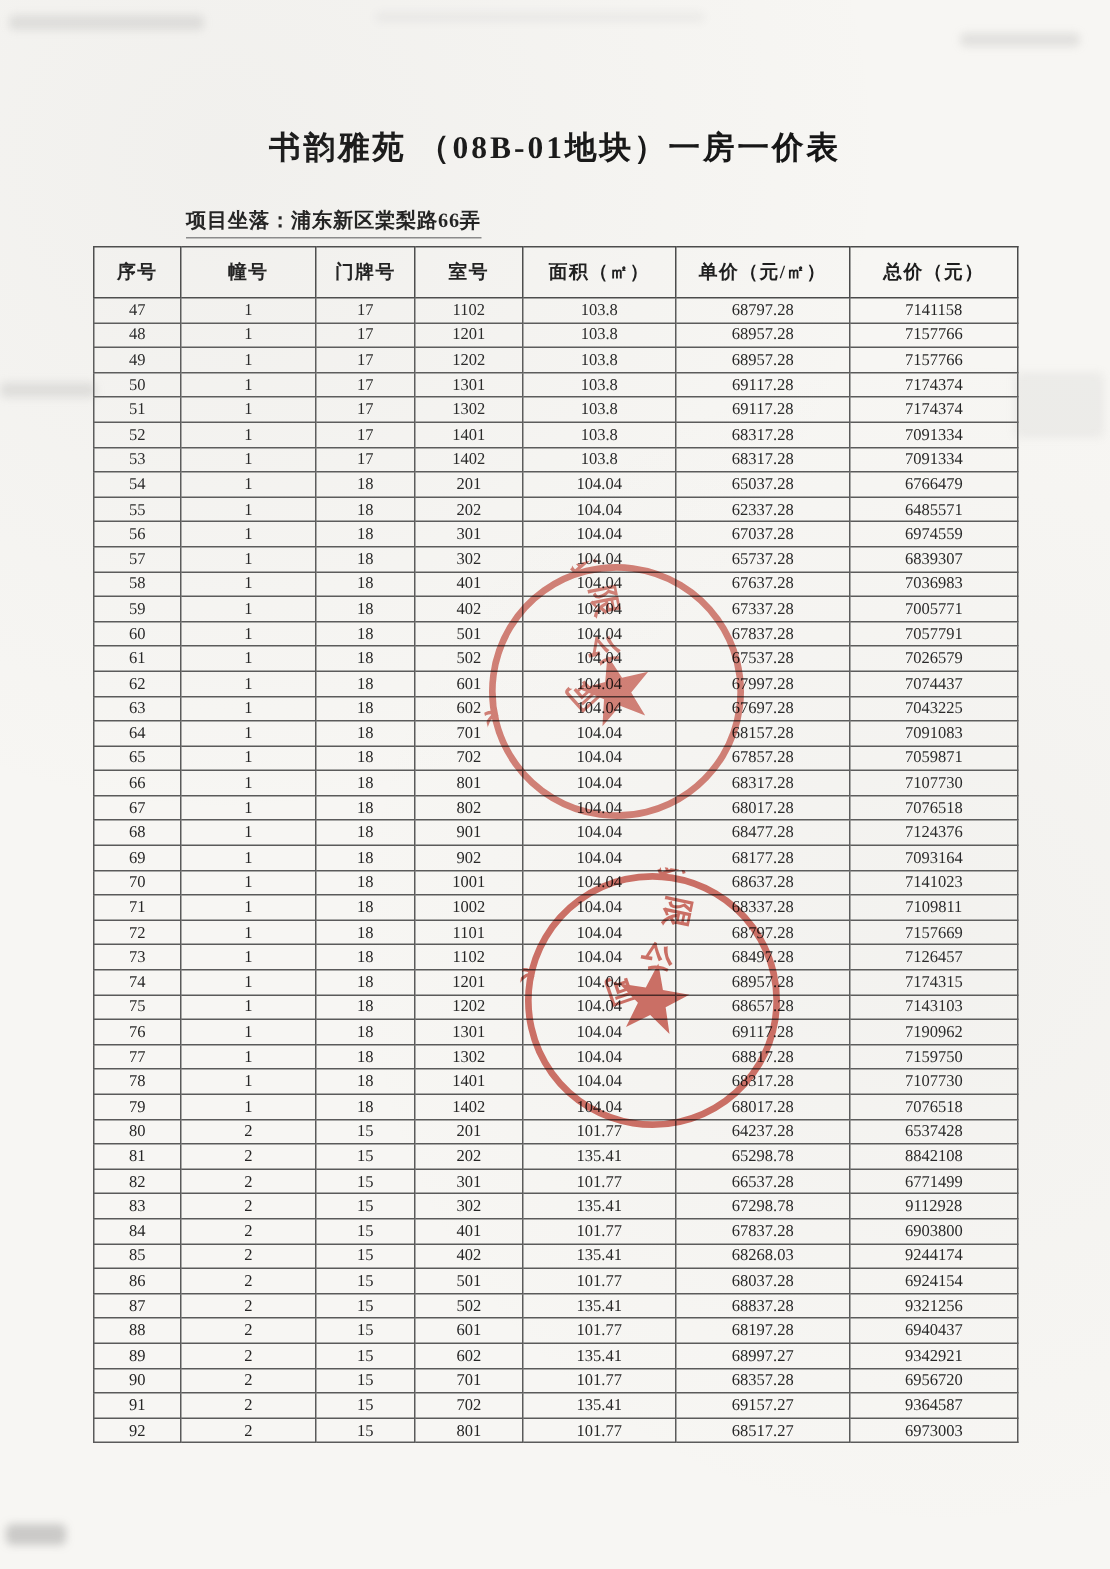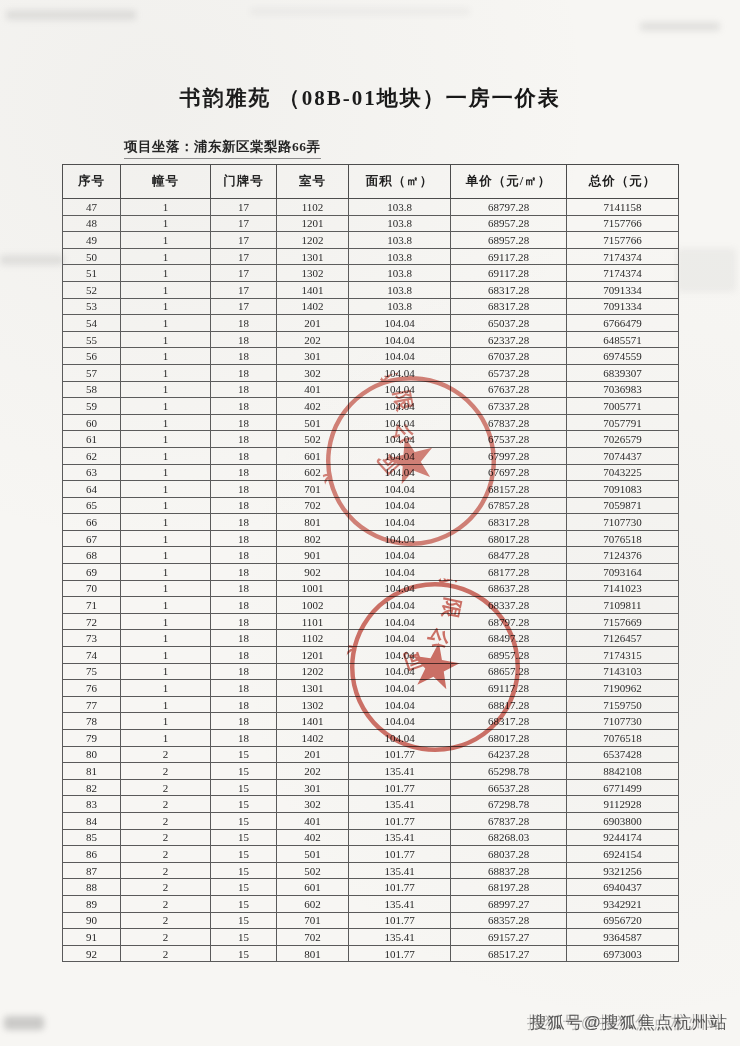--- a/index.html
+++ b/index.html
@@ -564,14 +564,13 @@
 
   <svg class="stamp stamp2" viewBox="0 0 200 200">
     <circle cx="100" cy="100" r="93" fill="none" stroke="#c0392b" stroke-width="5"></circle>
     <path id="ring2" d="M 34,100 a 66,66 0 1,1 0.01,0" fill="none"></path>
     <text font-size="23" letter-spacing="11" fill="#c0392b">
       <textPath href="#ring2" startOffset="6%">房地产开发股份有限公司</textPath>
     </text>
     <path fill="#c0392b" d="M100,72 L106.5,91.1 L126.6,91.4 L110.5,103.4 L116.5,122.7 L100,111 L83.5,122.7 L89.5,103.4 L73.4,91.4 L93.5,91.1 Z"></path>
   </svg>
 
-  <div class="watermark">搜狐号@搜狐焦点杭州站</div>
 </div>
 
 </body></html>

